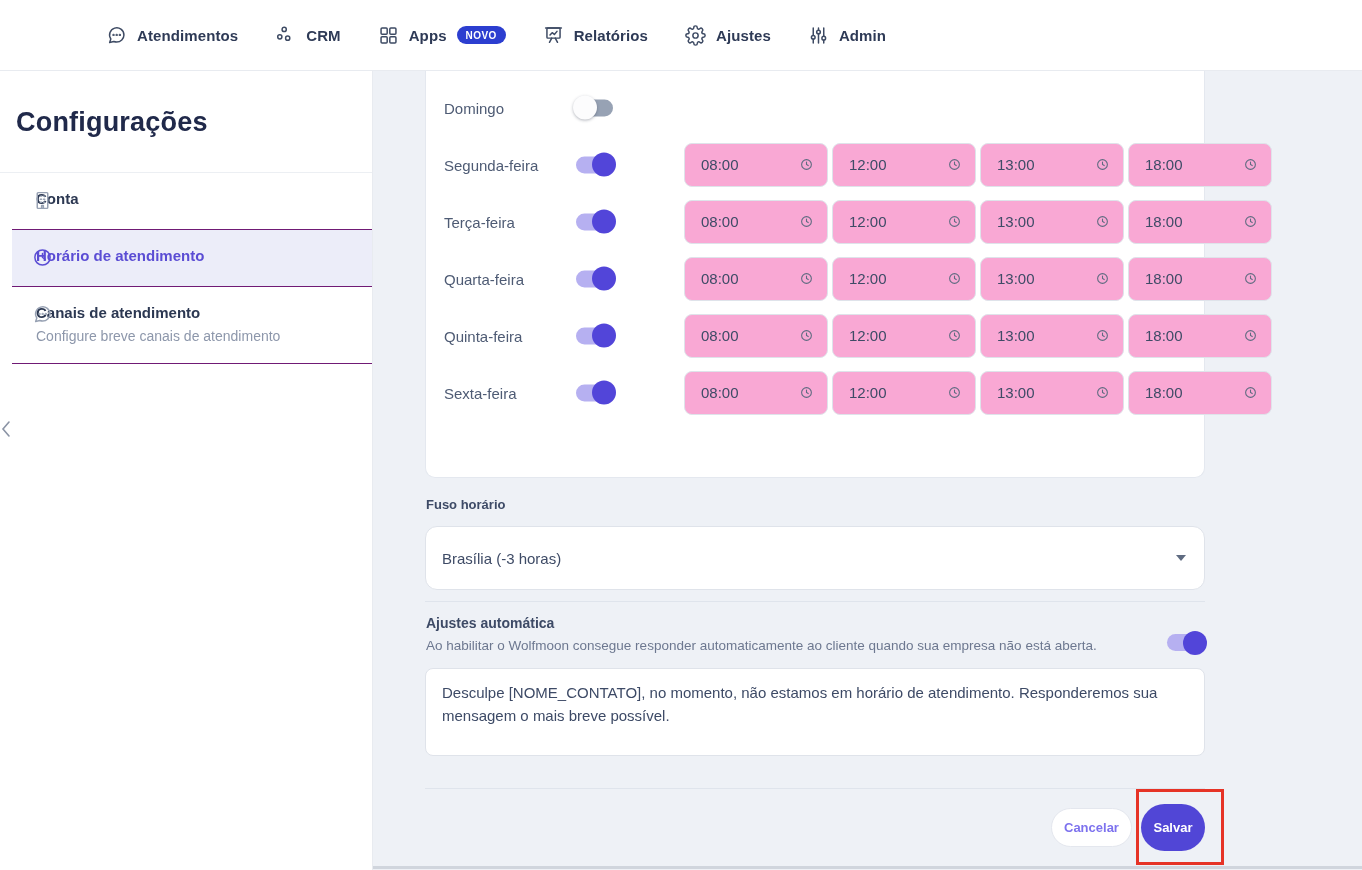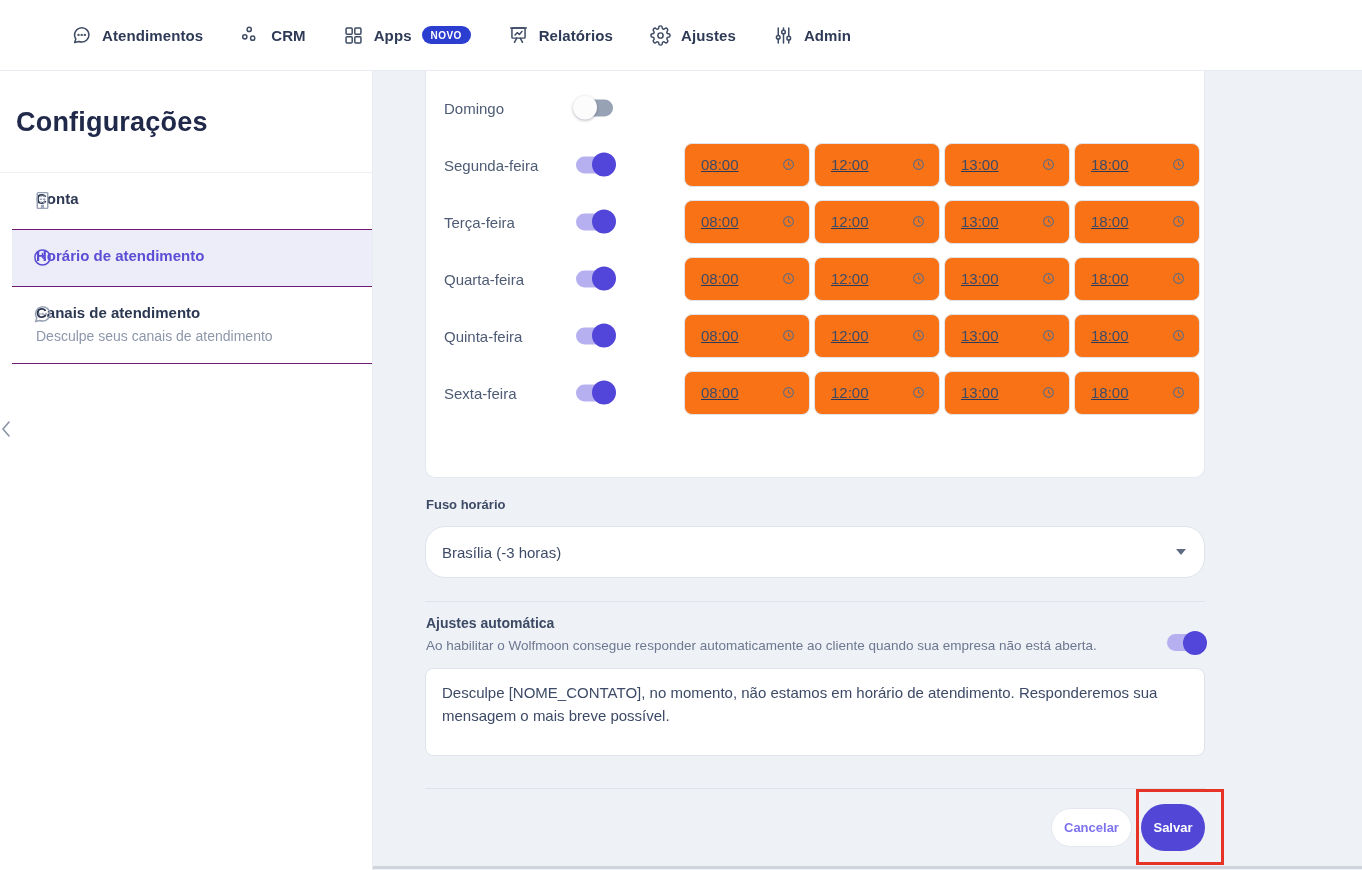--- a/index.html
+++ b/index.html
@@ -9,21 +9,21 @@
     background:#eef1f6;
     color:#2e3a56;
     position:relative;
   }
   svg { display:block; }
 
   
   .topnav {
     position:absolute; left:0; top:0; width:1362px; height:71px;
     background:#ffffff; border-bottom:1px solid #e8ebf0;
-    display:flex; align-items:center; padding-left:71px; gap:37px; z-index:5;
+    display:flex; align-items:center; padding-left:106px; gap:37px; z-index:5;
   }
   .nav-item { display:flex; align-items:center; gap:10px; cursor:pointer; }
   .nav-icon { color:#3d4a63; width:21px; height:21px; }
   .nav-icon svg { width:21px; height:21px; }
   .nav-label { font-size:15px; font-weight:600; color:#2e3a56; letter-spacing:.1px; }
   .nav-badge {
     background:#2c3ed0; color:#fff; font-size:10px; font-weight:800;
     padding:4px 9px 3px; border-radius:10px; letter-spacing:.4px;
   }
 
@@ -73,35 +73,35 @@
   }
   .toggle.on  { background:#b6b0f1; }
   .toggle.on .knob { left:16px; background:#5245d9; }
   .toggle.off { background:#97a2b4; }
   .toggle.off .knob { left:-3px; background:#fcfcfd; box-shadow:0 1px 3px rgba(40,50,70,.35); }
   .times {
     position:absolute; left:258px; top:50%; transform:translateY(-50%);
     display:flex; gap:4px;
   }
   .time-input {
-    width:126px; height:44px; background:#f97316; border:1px solid #dfe3ea;
+    width:144px; height:44px; background:#f9a8d4; border:1px solid #dfe3ea;
     border-radius:8px; display:flex; align-items:center; justify-content:space-between;
-    padding:0 14px 0 16px; cursor:pointer;text-decoration:underline;
+    padding:0 14px 0 16px; cursor:pointer;
   }
   .time-value { font-size:15px; color:#3e4b66; }
   .clock-small { color:#5f6b81; }
 
   
   .tz-label {
     position:absolute; left:426px; top:497px;
     font-size:13px; font-weight:700; color:#3d4a66;
   }
   .tz-select {
-    position:absolute; left:425px; top:526px; width:780px; height:52px;
-    background:#fff; border:1px solid #dfe3ea; border-radius:20px;
+    position:absolute; left:425px; top:526px; width:780px; height:64px;
+    background:#fff; border:1px solid #dfe3ea; border-radius:12px;
     display:flex; align-items:center; justify-content:space-between;
     padding:0 18px 0 16px; cursor:pointer;
   }
   .tz-value { font-size:15px; color:#3e4b66; }
   .caret { color:#5f6b81; }
 
   
   .divider { position:absolute; left:425px; width:780px; height:1px; background:#dfe4ec; }
   .div1 { top:601px; } .div2 { top:788px; }
   .ar-title {
@@ -237,21 +237,21 @@
       <div class="side-item">
     <span class="side-icon">
           <svg viewBox="0 0 24 24" fill="none" stroke="currentColor" stroke-width="1.7" stroke-linecap="round" stroke-linejoin="round">
             <path d="M20.5 11.3a8.3 8.3 0 0 1-8.3 8.2 8.8 8.8 0 0 1-3.3-.6L4.2 20l1.3-4A8.2 8.2 0 1 1 20.5 11.3z"></path>
             <circle cx="8.6" cy="11.3" r=".5" fill="currentColor"></circle>
             <circle cx="12.2" cy="11.3" r=".5" fill="currentColor"></circle>
             <circle cx="15.8" cy="11.3" r=".5" fill="currentColor"></circle>
           </svg>
         </span>
     <div class="side-title">Canais de atendimento</div>
-    <div class="side-sub">Desculpe seus canais de atendimento</div>
+    <div class="side-sub">Configure breve canais de atendimento</div>
   </div>
     </div>
 </aside>
 
 <div class="collapse-chevron">
   <svg width="14" height="20" viewBox="0 0 14 20" fill="none" stroke="currentColor" stroke-width="1.6" stroke-linecap="round">
       <polyline points="9,3 3,10 9,17"></polyline>
     </svg>
 </div>
 

